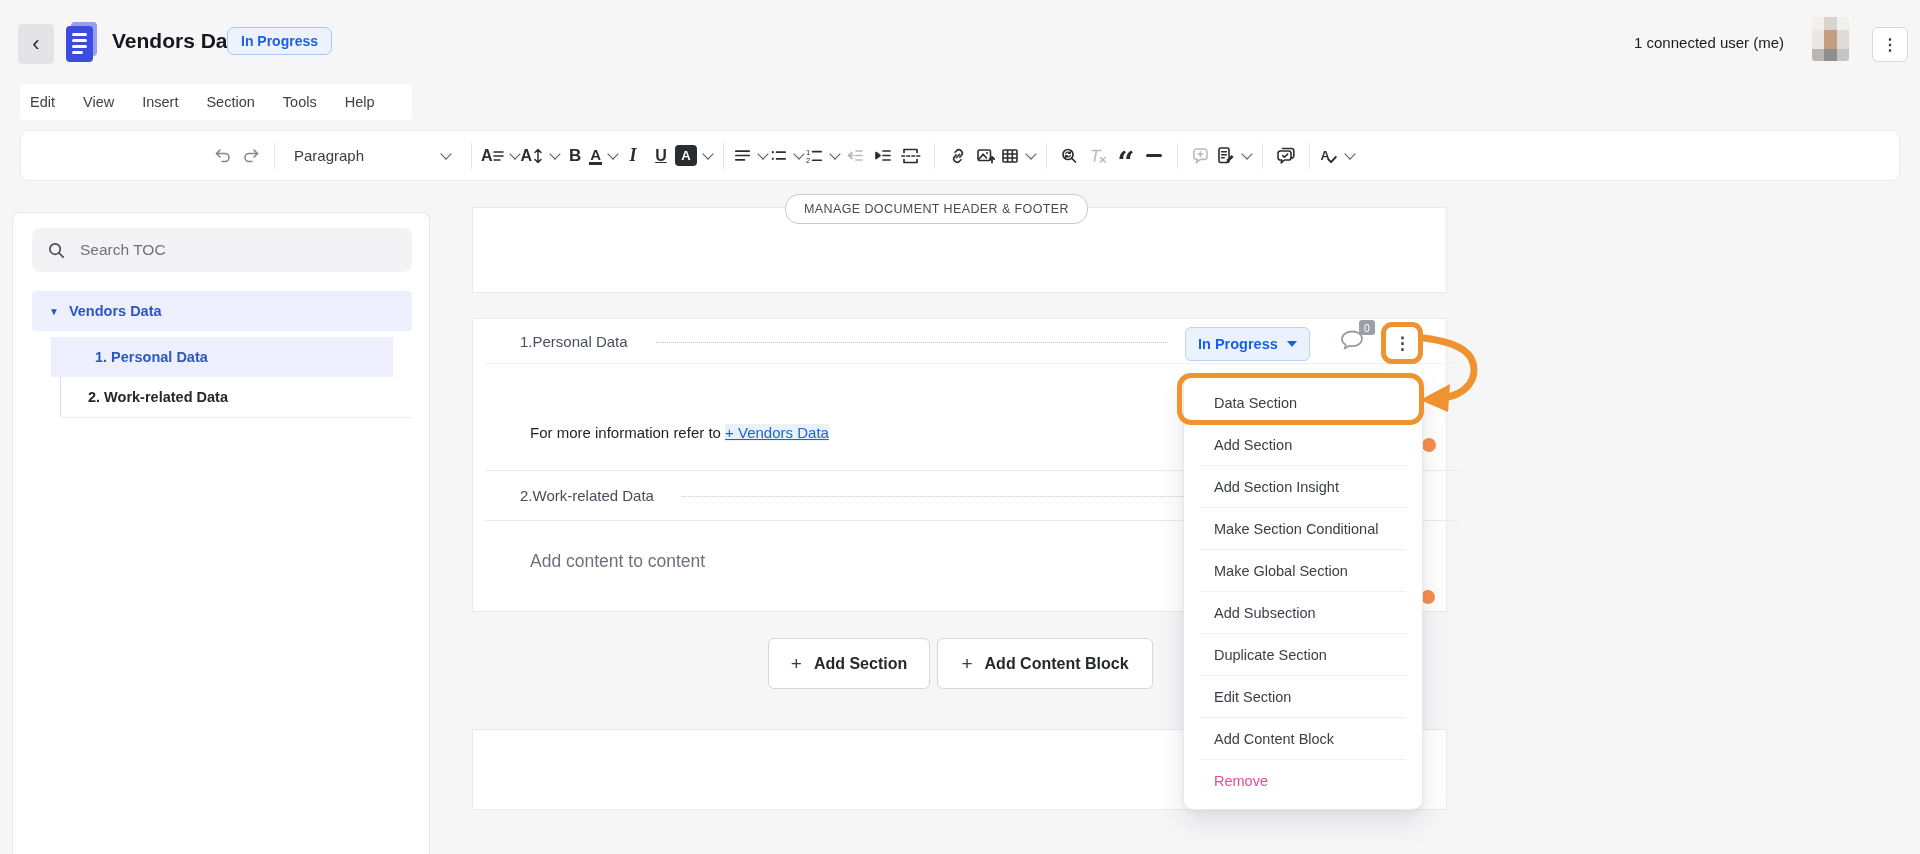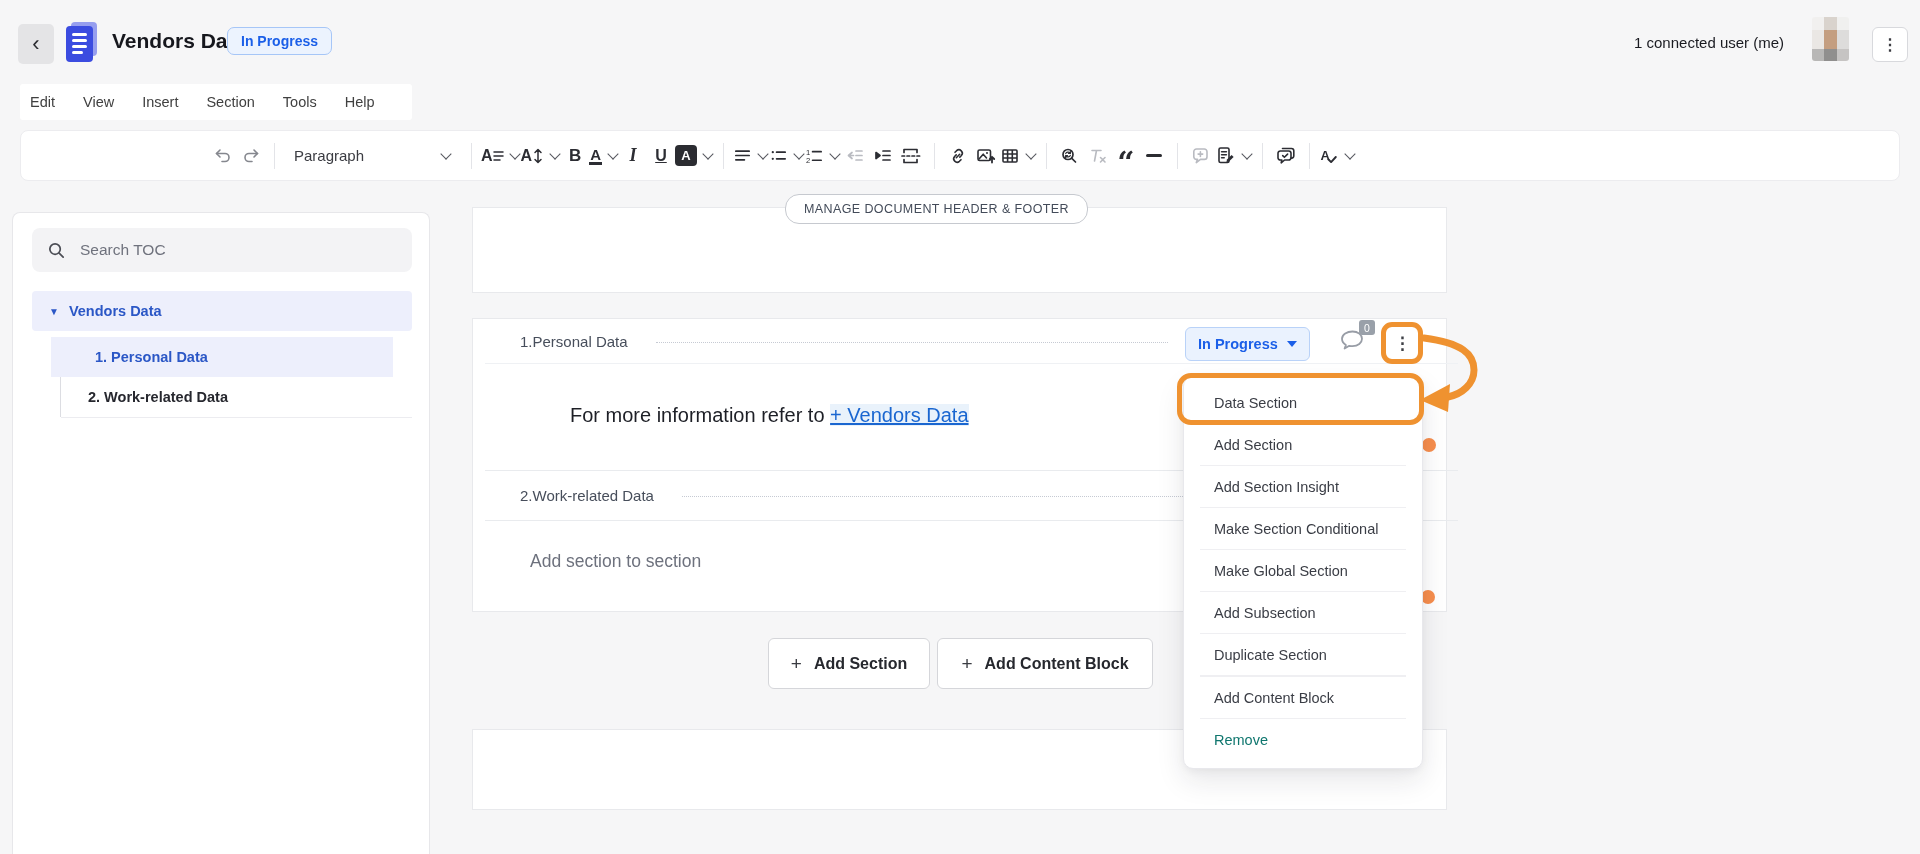--- a/index.html
+++ b/index.html
@@ -68,21 +68,21 @@
   .doc-bottom{left:472px;top:729px;width:975px;height:81px;}
   .hf-pill{left:785px;top:194px;height:28px;padding:0 18px;display:flex;align-items:center;background:#fff;
     border:1px solid #c6c9cf;border-radius:14px;font-size:12.5px;letter-spacing:.4px;color:#434b59;z-index:3;cursor:pointer;}
   .sec-row{position:absolute;left:12px;width:973px;display:flex;align-items:center;box-sizing:border-box;padding-left:35px;}
   .sec-row .title{font-size:15px;color:#474e5b;flex:none;}
   .sec-row .dotted{flex:1;border-top:1px dotted #c6cad3;margin:2px 28px 0 28px;}
   .row1{top:0;height:45px;border-bottom:1px solid #eff1f4;}
   .row1 .spacer{width:262px;flex:none;}
   .row2{top:151px;height:51px;border-top:1px solid #e9ebee;border-bottom:1px solid #e9ebee;}
   .row2 .spacer{width:245px;flex:none;}
-  .body-line{left:530px;top:404px;font-size:20px;color:#1d1f26;z-index:2;margin-left:40px;}
+  .body-line{left:530px;top:424px;font-size:15px;color:#1d1f26;z-index:2;}
   .body-line a{color:#1a66d0;background:#e9f2fb;text-decoration:underline;cursor:pointer;}
   .sec-placeholder{left:530px;top:551px;font-size:17.5px;color:#6d717d;z-index:2;}
   .sec-status{left:1185px;top:327px;height:32px;padding:0 12px;display:flex;align-items:center;gap:9px;
     background:#eaf2fe;border:1px solid #b9d2f8;border-radius:6px;color:#1b5fe8;font-size:14.5px;font-weight:600;z-index:4;cursor:pointer;}
   .sec-status .dd{width:0;height:0;border-left:5px solid transparent;border-right:5px solid transparent;border-top:6px solid #1b5fe8;}
   .cmt-wrap{left:1337px;top:326px;width:36px;height:34px;z-index:4;cursor:pointer;}
   .cmt-badge{position:absolute;right:-2px;top:-6px;width:16px;height:15px;background:#99a0a9;border-radius:3px;
     color:#fff;font-size:10.5px;display:flex;align-items:center;justify-content:center;}
   .sec-kebab{left:1386px;top:327px;width:33px;height:33px;display:flex;align-items:center;justify-content:center;
     font-size:17px;font-weight:700;color:#3e4046;z-index:4;cursor:pointer;}
@@ -90,21 +90,21 @@
     display:flex;align-items:center;justify-content:center;gap:12px;font-size:16px;font-weight:600;color:#26282e;cursor:pointer;z-index:2;}
   .add-btn .plus{font-size:19px;font-weight:400;color:#3a3c42;}
   .btn-addsec{left:768px;width:162px;}
   .btn-addblk{left:937px;width:216px;}
   .odot{width:14px;height:14px;border-radius:50%;background:#f78e4d;z-index:6;}
   
   .ctx-menu{left:1183px;top:376px;width:240px;background:#fff;border:1px solid #e8e8ec;border-radius:10px;
     box-shadow:0 12px 28px rgba(25,25,50,.10),0 2px 8px rgba(0,0,0,.05);z-index:30;padding:5px 0 8px 0;box-sizing:border-box;}
   .cm-item{height:41px;display:flex;align-items:center;padding-left:30px;font-size:14.5px;color:#3a3d45;cursor:pointer;}
   .cm-div{height:1px;background:#efeff2;margin:0 16px;}
-  .cm-danger{color:#0f766e;}
+  .cm-danger{color:#ec4899;}
   
   .o-box-kebab{left:1381px;top:322px;width:42px;height:42px;border:5px solid #ef9230;border-radius:11px;
     box-sizing:border-box;z-index:40;pointer-events:none;}
   .o-box-lock{left:1177px;top:373px;width:247px;height:52px;border:5px solid #ef9230;border-radius:14px;
     box-sizing:border-box;z-index:40;pointer-events:none;}
   .o-arrow{left:1408px;top:318px;z-index:40;pointer-events:none;}
 </style>
 </head>
 <body>
 
@@ -354,21 +354,21 @@
     <div class="sec-row row2">
       <span class="title">2.Work-related Data</span>
       <span class="dotted"></span>
       <span class="spacer"></span>
     </div>
   </div>
 
   <div class="abs body-line">
     <span>For more information refer to </span><a>+ Vendors Data</a>
   </div>
-  <div class="abs sec-placeholder">Add section to section</div>
+  <div class="abs sec-placeholder">Add content to content</div>
 
   <div class="abs sec-status">
     <span>In Progress</span>
     <span class="dd"></span>
   </div>
   <div class="abs cmt-wrap">
     <svg width="30" height="30" viewBox="0 0 30 30" fill="none" stroke="#989da6" stroke-width="1.8" stroke-linecap="round" stroke-linejoin="round">
         <path d="M15.5 5.5 c5.5 0 9.5 3.2 9.5 7.3 c0 4.1 -4 7.4 -9.5 7.4 c-1.1 0 -2.2 -.15 -3.2 -.4 L7.6 22.5 l1.3 -3.5 c-2.2 -1.3 -3.9 -3.5 -3.9 -6.2 c0 -4.1 5 -7.3 10.5 -7.3 z"></path>
       </svg>
     <span class="cmt-badge">0</span>
@@ -399,20 +399,21 @@
     <div class="cm-item">Add Section Insight</div>
     <div class="cm-div"></div>
     <div class="cm-item">Make Section Conditional</div>
     <div class="cm-div"></div>
     <div class="cm-item">Make Global Section</div>
     <div class="cm-div"></div>
     <div class="cm-item">Add Subsection</div>
     <div class="cm-div"></div>
     <div class="cm-item">Duplicate Section</div>
     <div class="cm-div"></div>
+    <div class="cm-item">Edit Section</div>
     <div class="cm-div"></div>
     <div class="cm-item">Add Content Block</div>
     <div class="cm-div"></div>
     <div class="cm-item cm-danger">Remove</div>
   </div>
 
   <div class="abs o-box-kebab"></div>
   <div class="abs o-box-lock"></div>
   <svg class="abs o-arrow" width="100" height="100" viewBox="0 0 100 100">
     <path d="M16 20 C 54 25, 66 36, 66 52 C 66 66, 54 76, 40 79" fill="none" stroke="#ef9230" stroke-width="7" stroke-linecap="round"></path>

